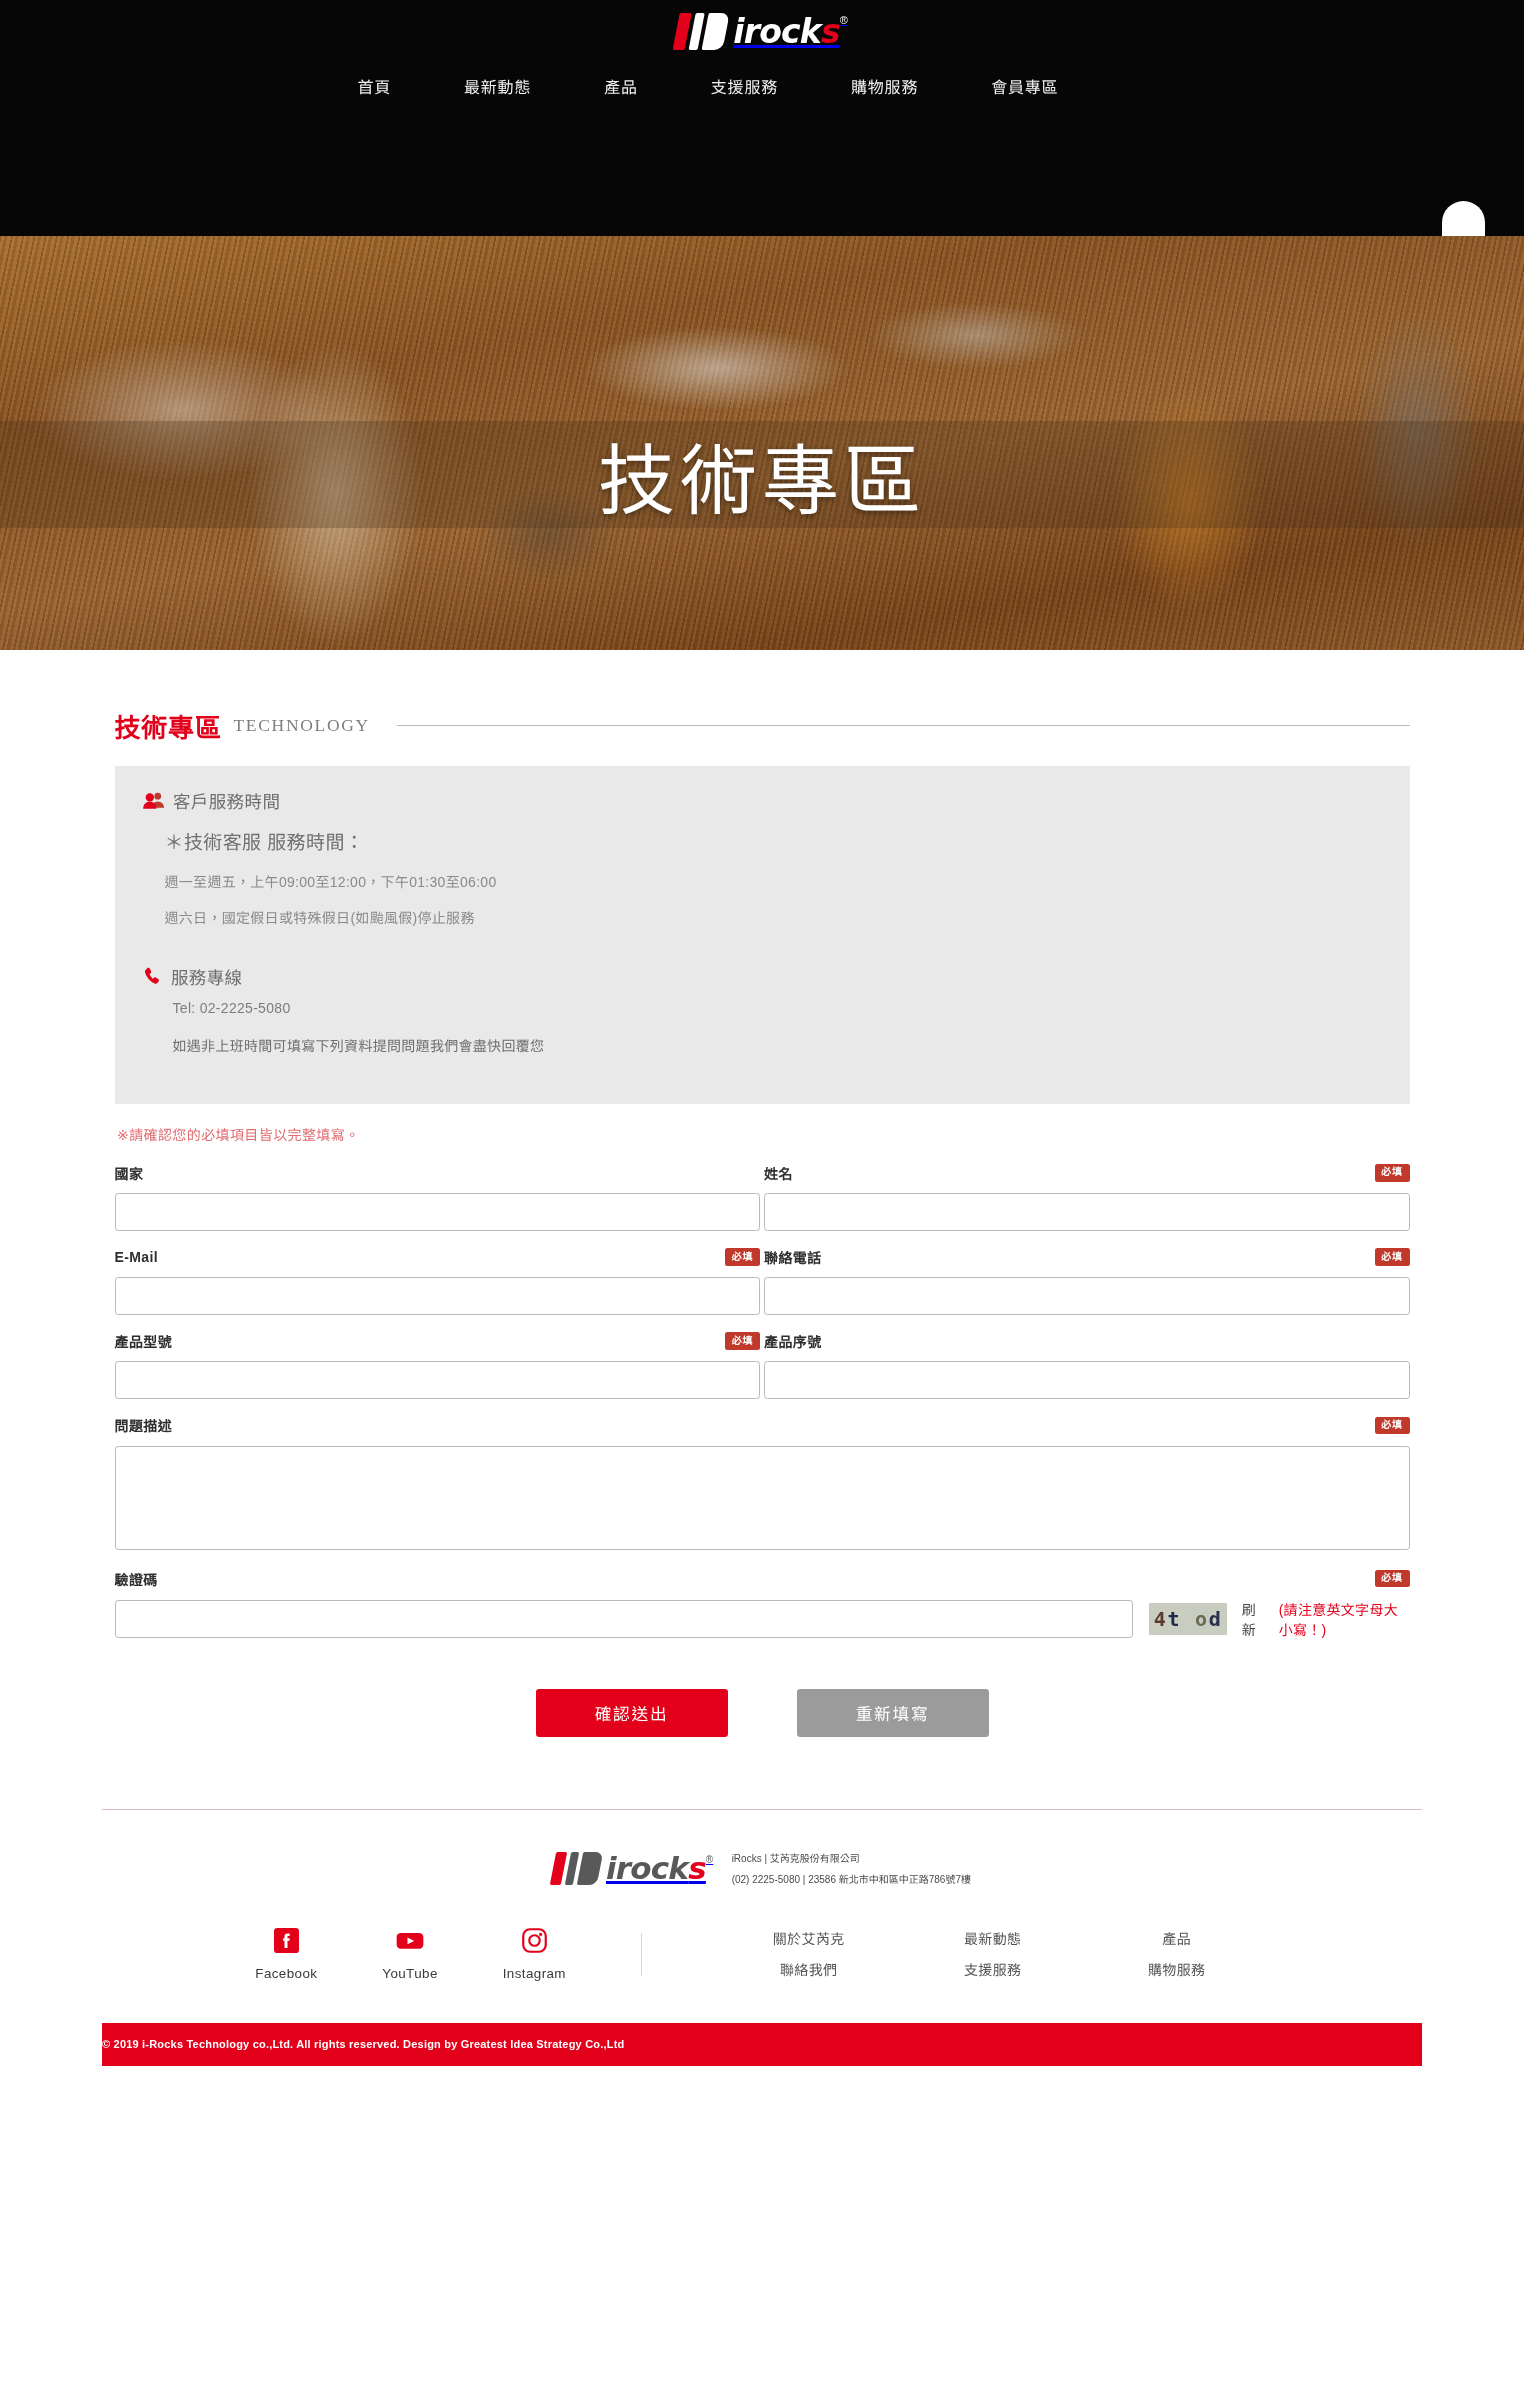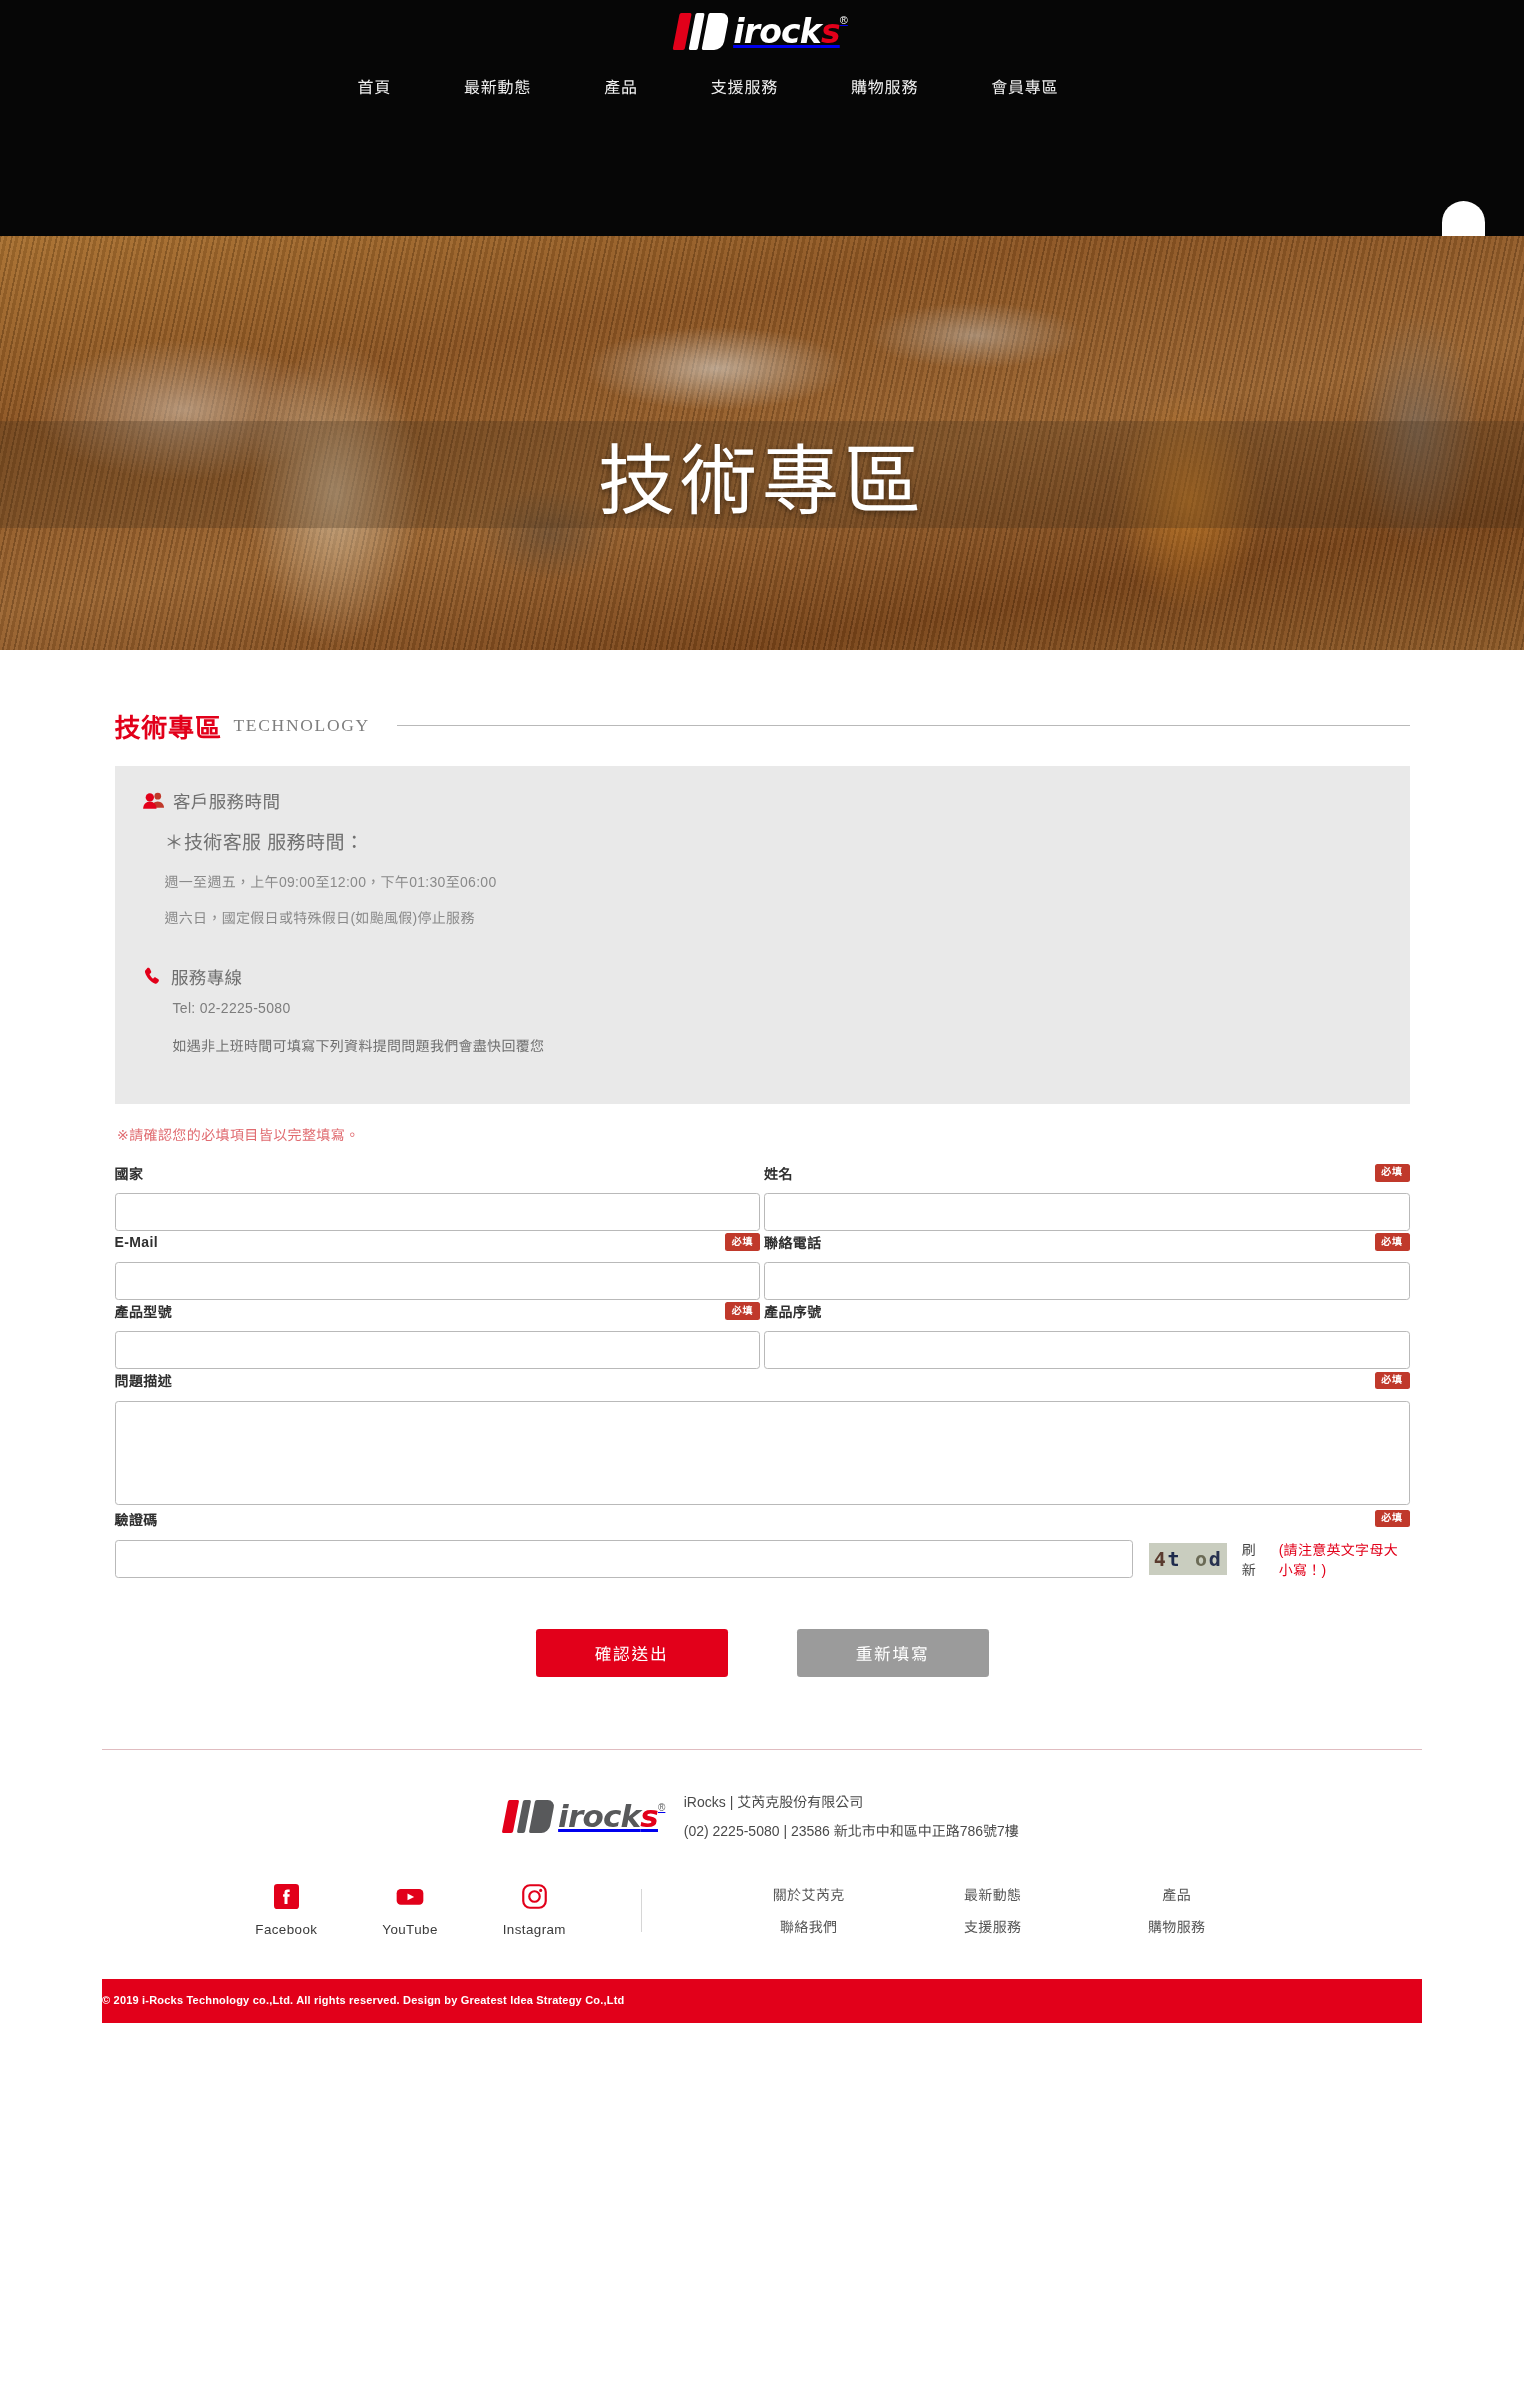--- a/index.html
+++ b/index.html
@@ -233,20 +233,21 @@
     font-size: 14px;
     margin: 20px 0 18px 15px;
     letter-spacing: 0.4px;
   }
 
   
   .form-area { padding: 0 12.5px; }
   .form-row {
     display: flex;
     gap: 4px;
+    margin-bottom: 15px;
   }
   .field { flex: 1; min-width: 0; }
   .field.full { flex: 1 1 100%; }
   .field-label-row {
     display: flex;
     align-items: center;
     justify-content: space-between;
     margin-bottom: 9.2px;
     height: 22px;
   }
@@ -386,21 +387,21 @@
     font-family: "DejaVu Sans", sans-serif;
     font-size: 31px;
     font-weight: 600;
     font-style: italic;
     letter-spacing: -0.8px;
     line-height: 33px;
     color: #58595b;
   }
   .footer-logo .type .s-red { color: #e2001a; }
   .footer-logo .reg { font-size: 10px; color: #58595b; margin-top: 1.7px; }
-  .footer-company { font-size: 14px; color: #4a4a4a; line-height: 2.1; }
+  .footer-company { font-size: 10px; color: #4a4a4a; line-height: 2.1; }
 
   .footer-cols {
     display: flex;
     align-items: flex-start;
     justify-content: center;
     gap: 0;
     padding-bottom: 42px;
   }
   .social-group {
     display: flex;

